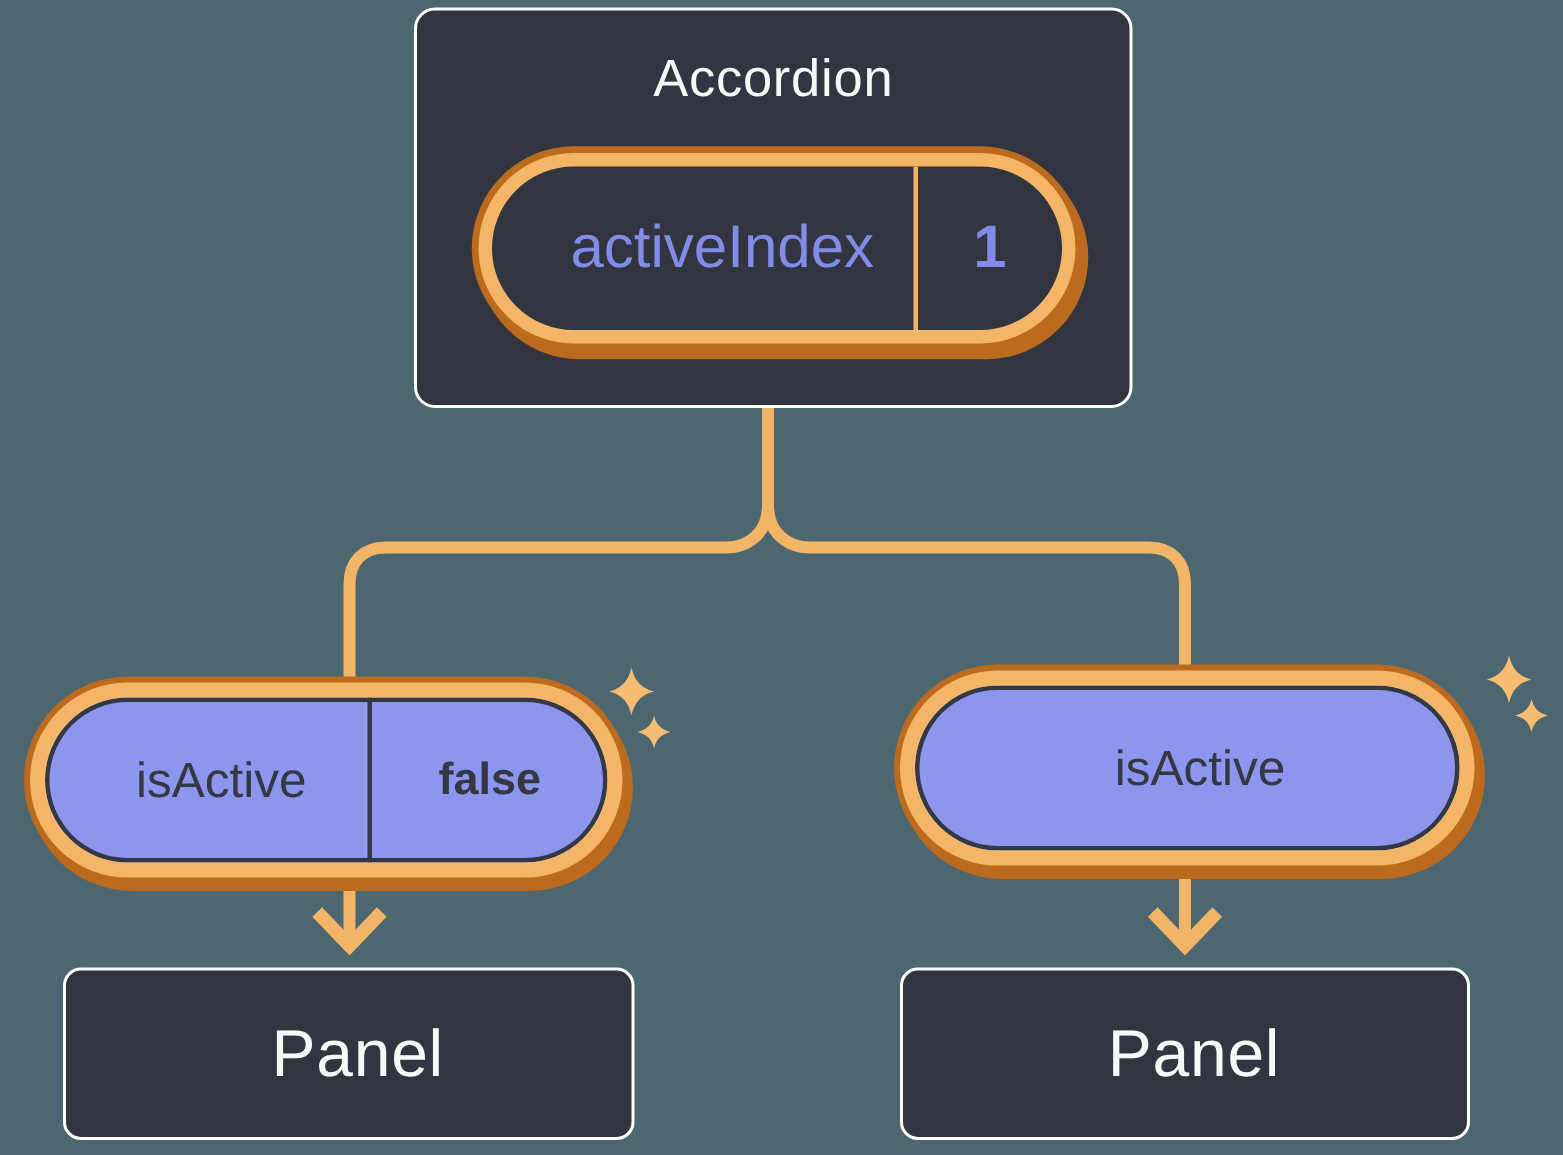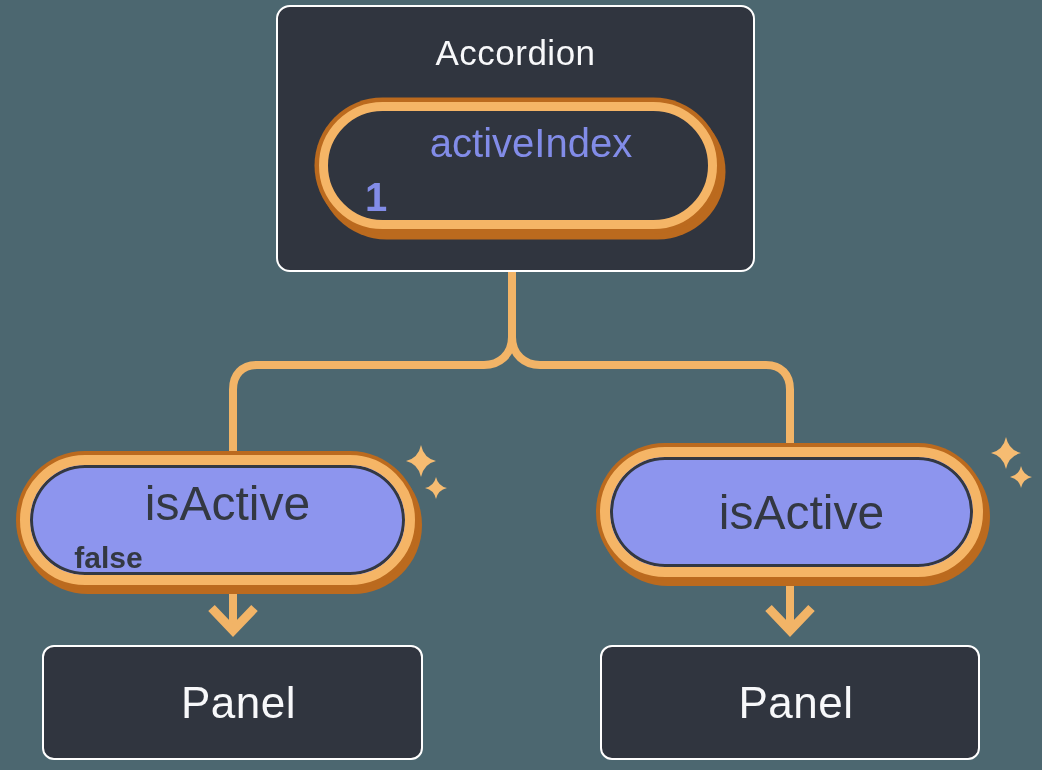--- a/index.html
+++ b/index.html
@@ -40,40 +40,40 @@
   }
   .panel{
     border-radius:12px;display:flex;align-items:center;justify-content:center;padding-left:12px;
   }
   .panel-left{left:42px;top:645px;width:381px;height:115px;}
   .panel-right{left:600px;top:645px;width:380px;height:115px;}
   .panel-title{font-size:44px;font-weight:400;color:var(--text-light);letter-spacing:.5px;}
 
   .pill{
     position:absolute;z-index:3;box-sizing:border-box;
-    border-radius:999px;display:flex;align-items:stretch;overflow:hidden;flex-direction:column;
+    border-radius:999px;display:flex;align-items:stretch;overflow:hidden;
   }
   .dark-pill{
     left:41px;top:95px;width:398px;height:127px;
     background:var(--node-fill);
     border:9px solid var(--ring-light);
     box-shadow:0 0 0 4.5px var(--ring-dark), 4px 6px 0 4.5px var(--ring-dark);
   }
   .purple-pill{
     background:var(--pill-fill);
     border:10px solid var(--ring-light);
     box-shadow:0 0 0 4px var(--ring-dark), 3px 5px 0 4px var(--ring-dark),
                inset 0 0 0 3px var(--text-dark);
   }
   .pill-left-node{left:20px;top:455px;width:395px;height:130px;}
   .pill-right-node{left:600px;top:447px;width:383px;height:130px;}
 
   .pill-label{
     flex:1;display:flex;align-items:center;justify-content:center;
-    padding-left:20px;font-size:48px;color:var(--text-dark);
+    padding-left:20px;font-size:33px;color:var(--text-dark);
   }
   .pill-value{
     display:flex;align-items:center;justify-content:center;
     font-size:30px;font-weight:700;color:var(--text-dark);
   }
   .pill-divider{width:3px;background:var(--text-dark);}
   .dark-pill .pill-label,.dark-pill .pill-value{color:var(--text-purple);font-size:40px;}
   .dark-pill .pill-label{padding-left:26px;}
   .dark-pill .pill-divider{background:var(--wire);}
   .dark-pill .pill-value{width:96px;}

